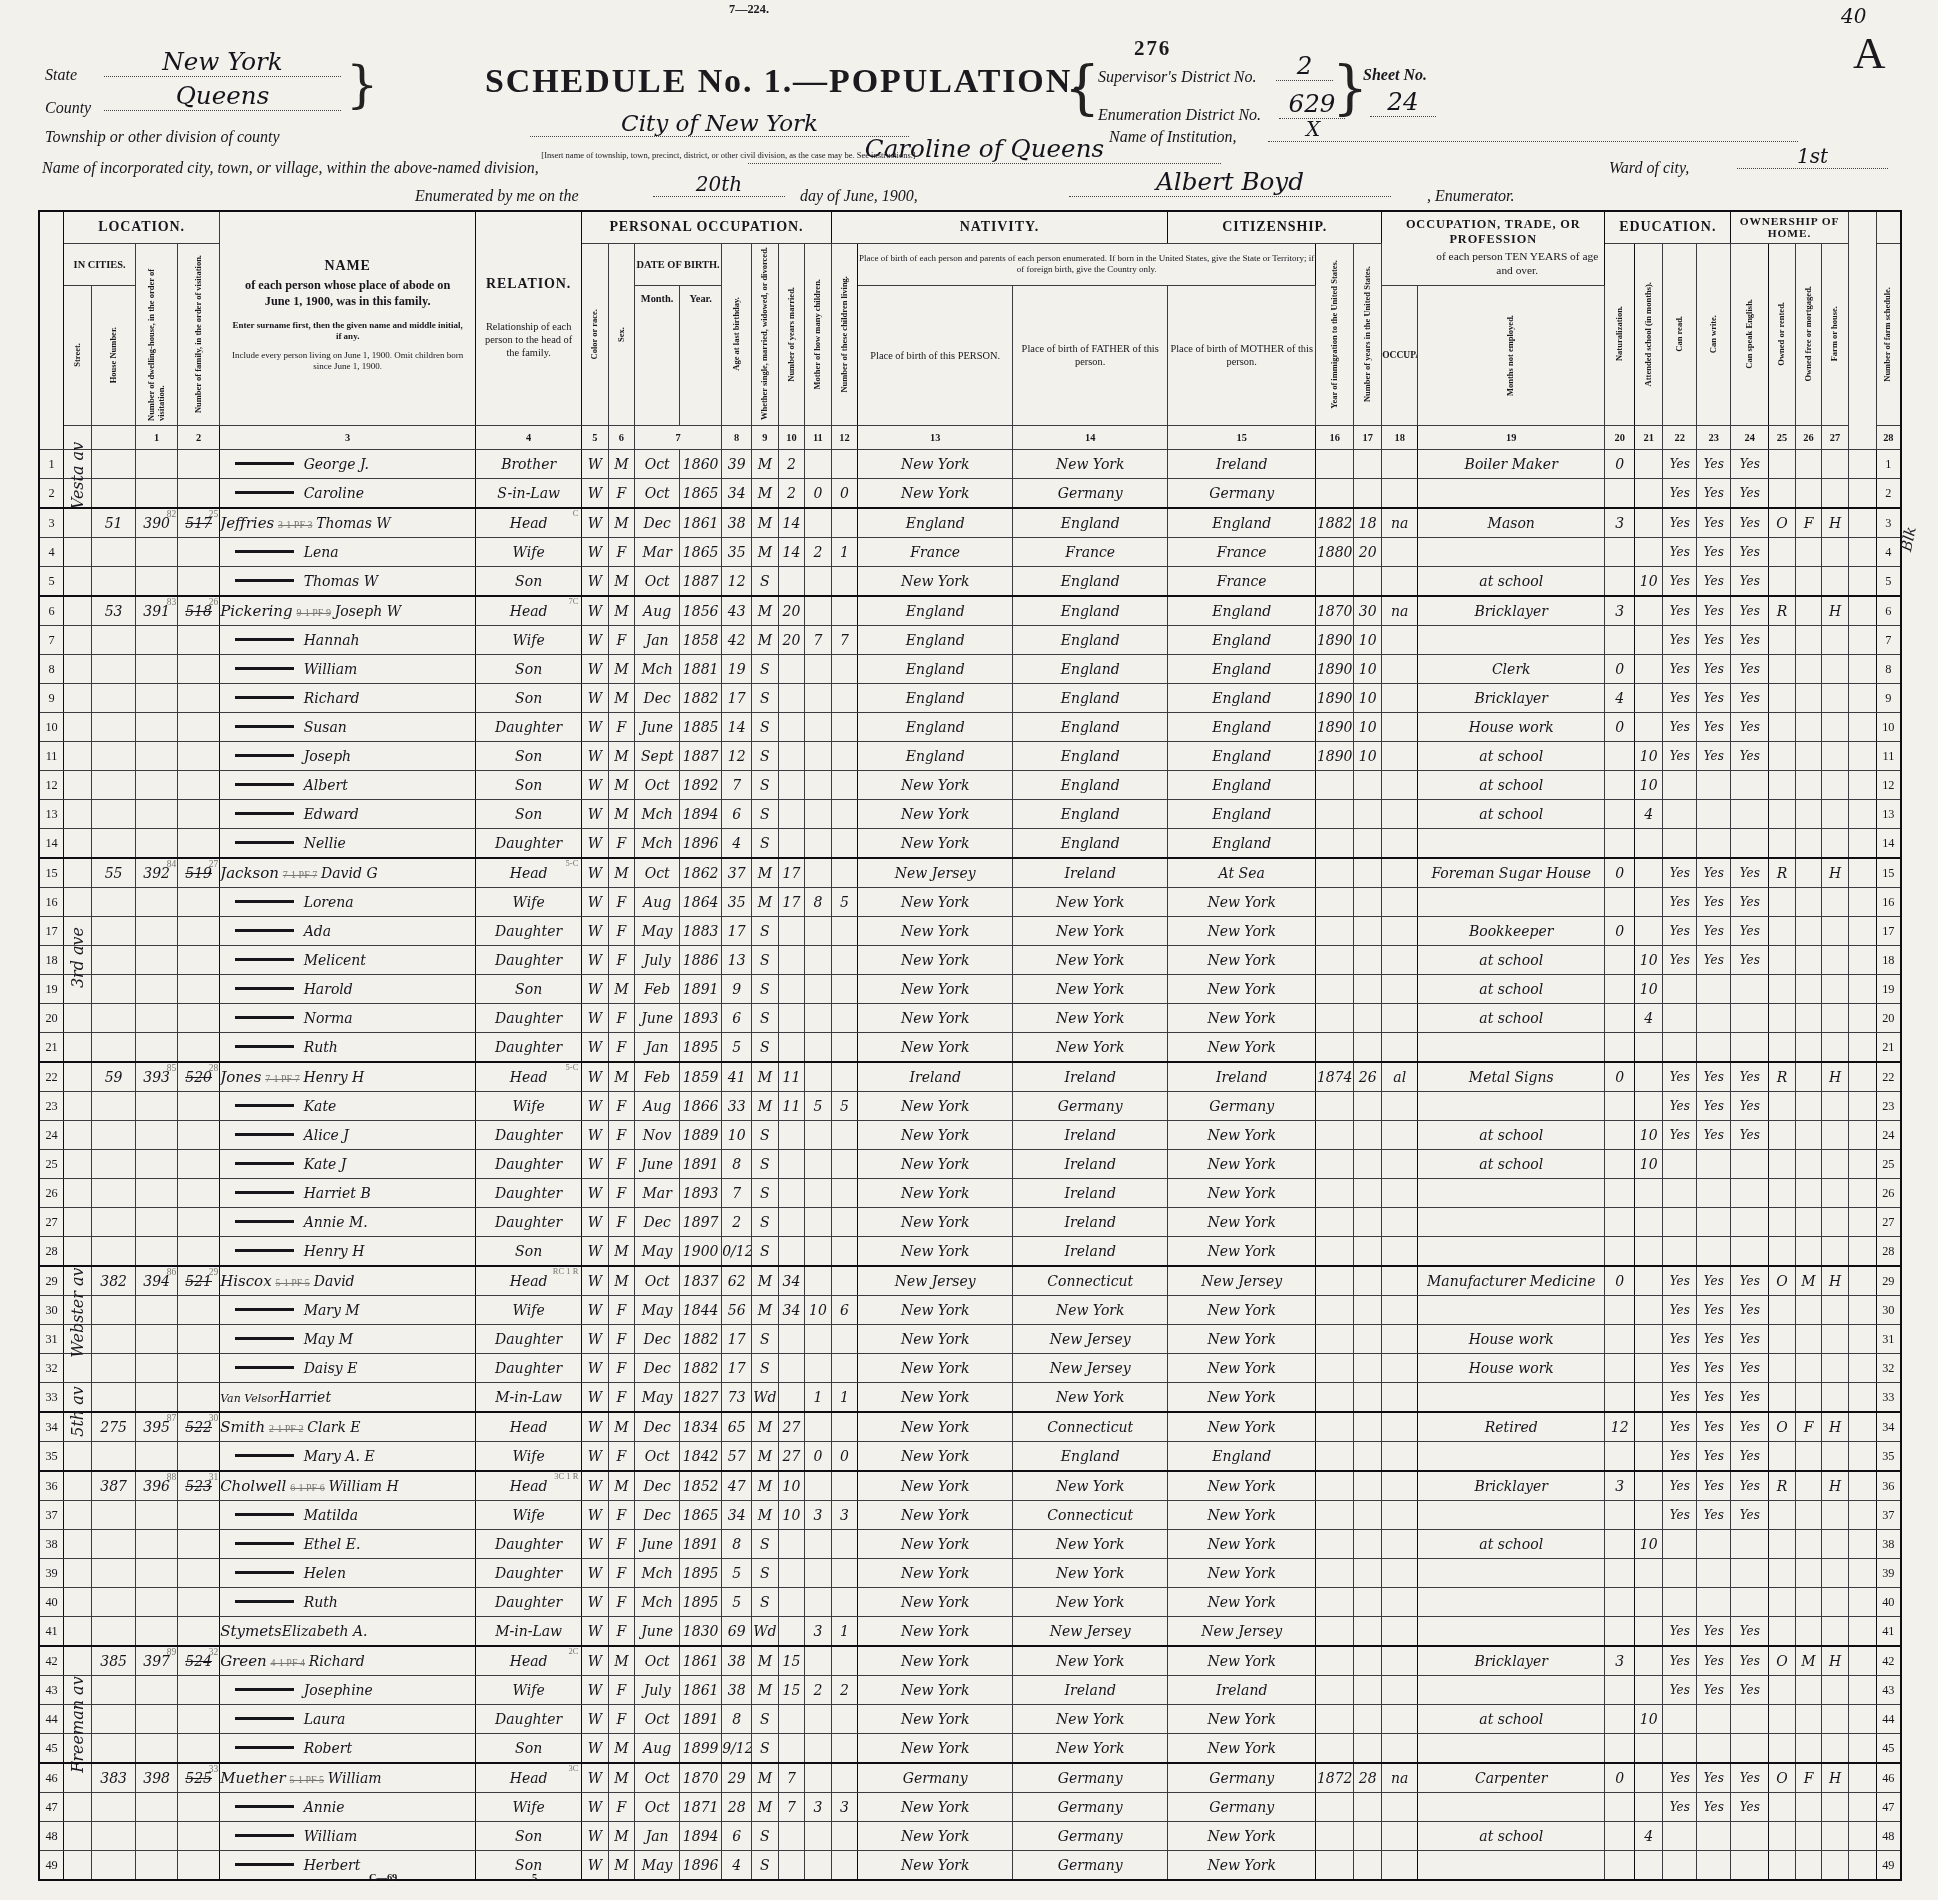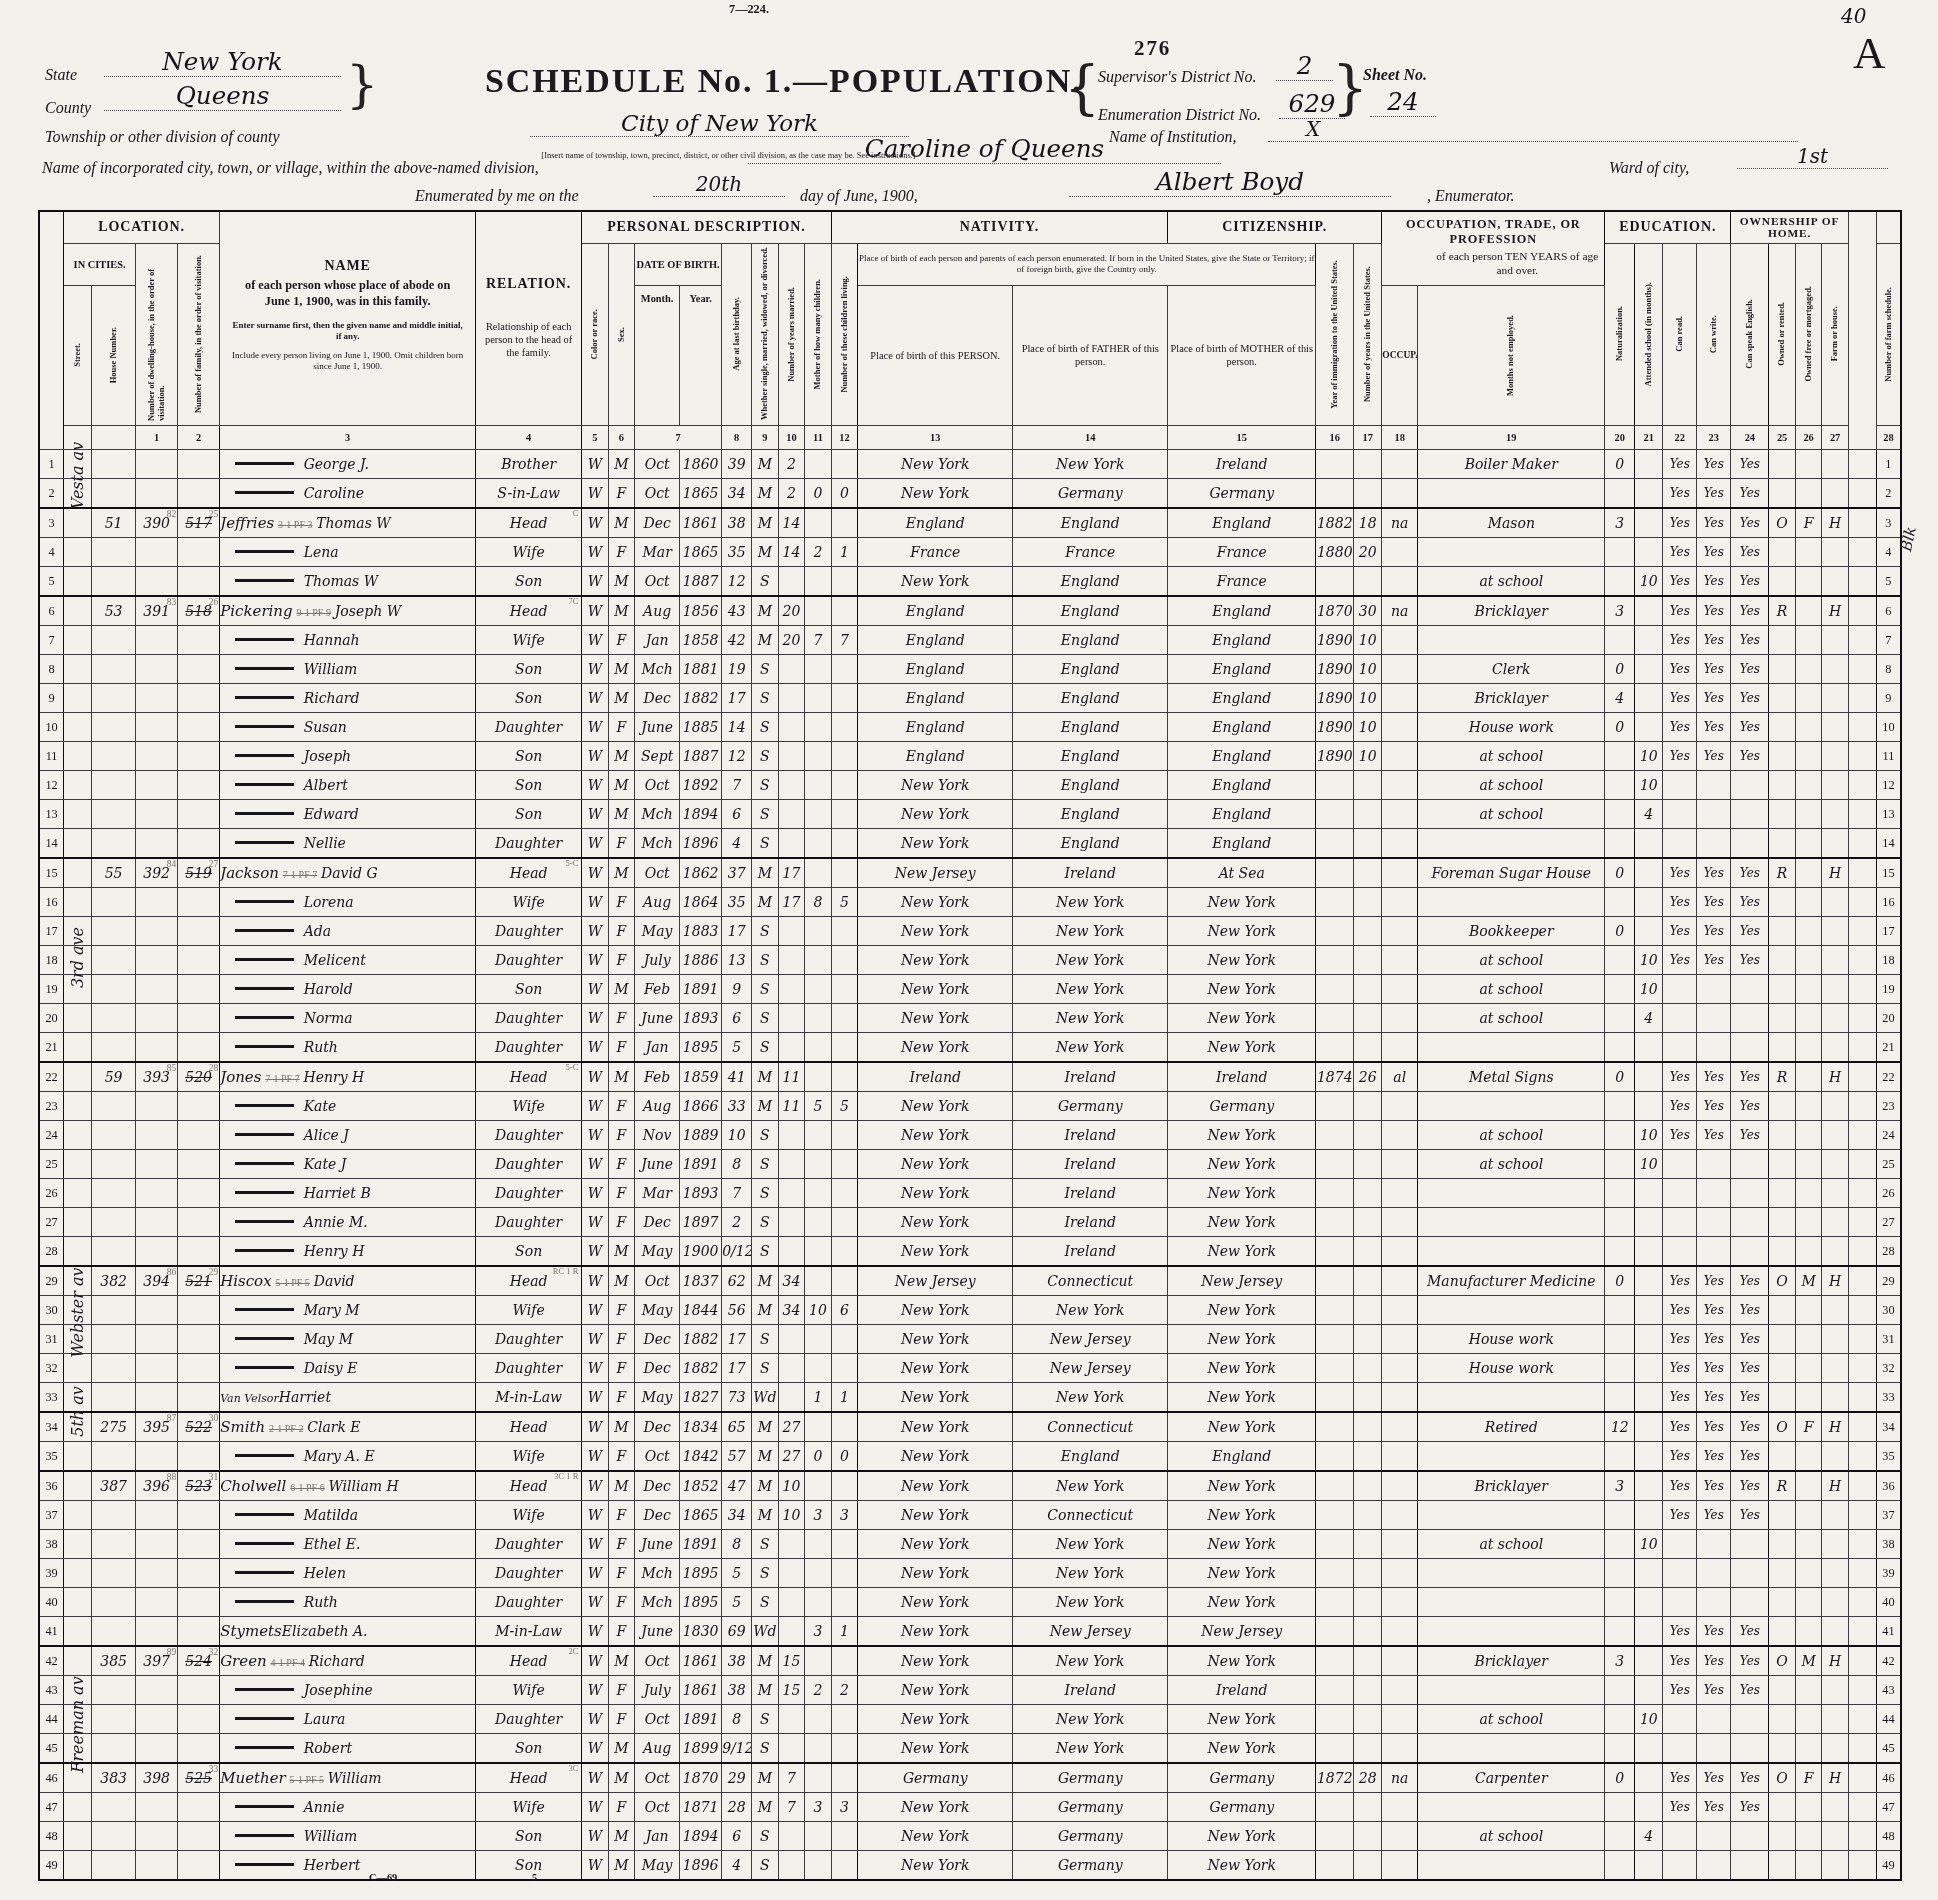--- a/index.html
+++ b/index.html
@@ -136,21 +136,21 @@
         <th rowspan="3" class="gR">
           <div class="gtitle">NAME</div>
           <div class="namedesc" style="padding:3.8px 13.2px;">of each person whose place of abode on June 1, 1900, was in this family.</div>
           <div class="subdesc" style="font-weight:bold;padding:5.7px 9.5px 1.9px;">Enter surname first, then the given name and middle initial, if any.</div>
           <div class="subdesc" style="padding:5.7px 9.5px;">Include every person living on June 1, 1900.  Omit children born since June 1, 1900.</div>
         </th>
         <th rowspan="3" class="gR">
           <div class="gtitle">RELATION.</div>
           <div class="subdesc" style="margin-top:26.5px;font-size:10.4px;">Relationship of each person to the head of the family.</div>
         </th>
-        <th colspan="8" class="gtitle gR">PERSONAL DESCRIPTION.</th>
+        <th colspan="8" class="gtitle gR">PERSONAL OCCUPATION.</th>
         <th colspan="3" class="gtitle gR">NATIVITY.</th>
         <th colspan="3" class="gtitle gR">CITIZENSHIP.</th>
         <th colspan="2" rowspan="2" class="gR">
           <div class="gtitle" style="font-size:12.3px;">OCCUPATION, TRADE, OR PROFESSION</div>
           <div class="subdesc" style="font-size:11.4px;font-weight:normal;margin-left:48px;">of each person TEN YEARS of age and over.</div>
         </th>
         <th colspan="4" class="gtitle gR">EDUCATION.</th>
         <th colspan="4" class="gtitle" style="font-size:11.4px;">OWNERSHIP OF HOME.</th>
         <th rowspan="4"></th>
       </tr>

